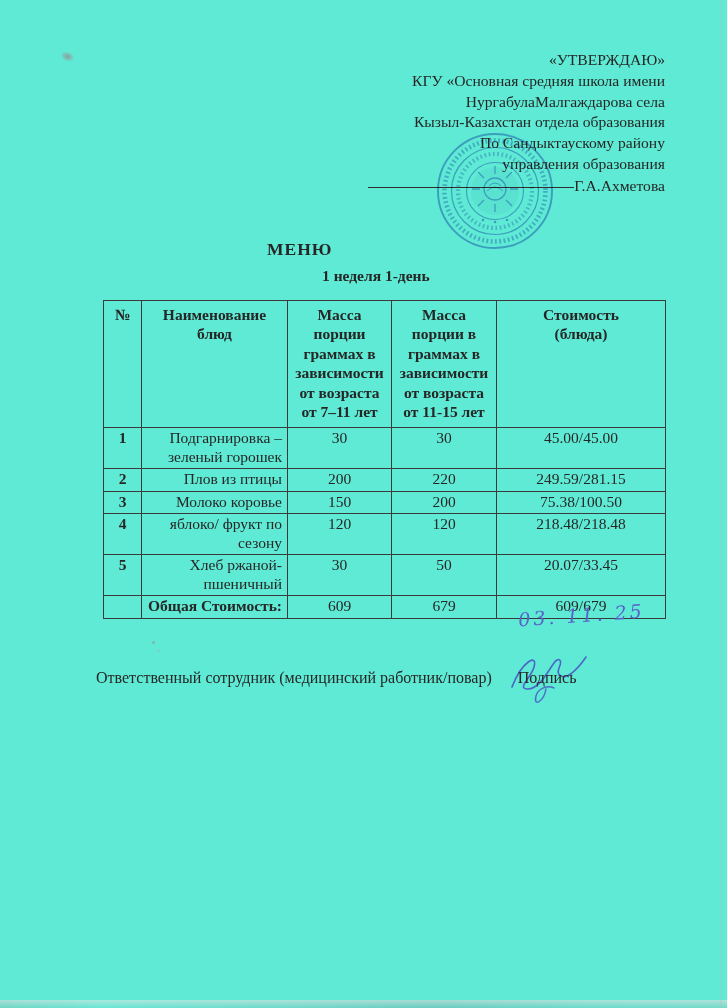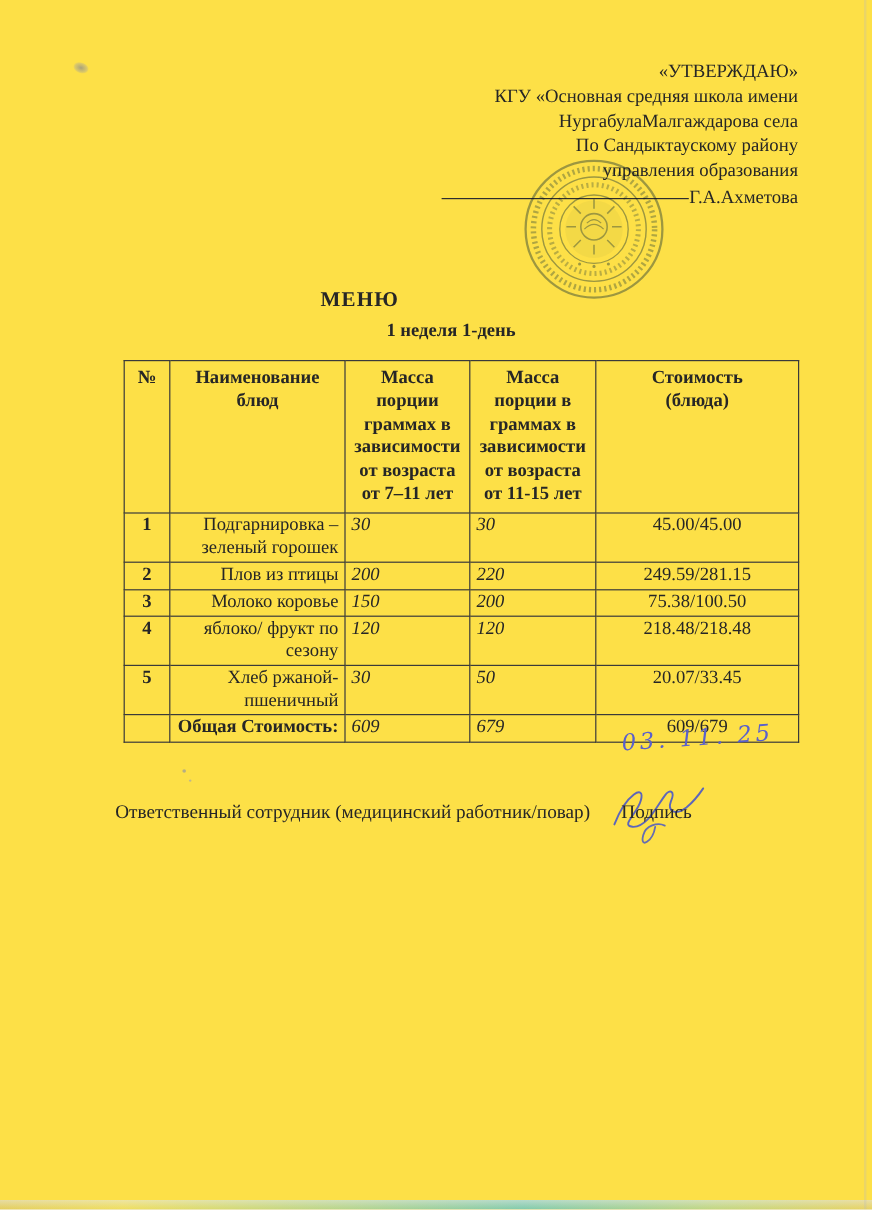--- a/index.html
+++ b/index.html
@@ -1,20 +1,20 @@
 <!DOCTYPE html>
 <html><head>
 <meta charset="utf-8">
 <style>
   * { margin:0; padding:0; box-sizing:border-box; }
   html,body { background:#e9e9e9; }
   .page {
     position:relative;
     width:727px; height:1008px;
-    background:#fde047;
+    background:#5eead4;
     overflow:hidden;
     font-family:"Liberation Serif", serif;
     color:#262626;
     margin:0 auto;
   }
   
   .approval {
     position:absolute; top:50px; right:62px;
     text-align:right;
     font-size:15.6px; line-height:20.8px;
@@ -61,21 +61,21 @@
     font-weight:bold; text-align:center;
     padding:4px 3px 6px 3px;
     line-height:19.4px;
   }
   table.menu td {
     padding:1px 5px 2px 5px;
     line-height:18.5px;
   }
   td.c-num  { text-align:center; font-weight:bold; }
   td.c-name { text-align:right; }
-  td.c-mass { text-align:left;font-style:italic; }
+  td.c-mass { text-align:center; }
   td.c-cost { text-align:center; font-weight:normal; }
   tr.total-row td.c-name { font-weight:bold; }
   .hdr-narrow { display:inline-block; max-width:104px; }
   
   .hand-date {
     position:absolute; top:604px; left:518px;
     color:#5a60cc;
     font-family:"DejaVu Serif", serif;
     font-style:italic;
     font-size:19px; letter-spacing:3px;
@@ -127,20 +127,21 @@
 </style>
 </head>
 <body>
 
 <div class="page">
 
   <div class="approval">
     <div class="line">«УТВЕРЖДАЮ»</div>
     <div class="line">КГУ «Основная средняя школа имени</div>
     <div class="line">НургабулаМалгаждарова села</div>
+    <div class="line">Кызыл-Казахстан отдела образования</div>
     <div class="line">По Сандыктаускому району</div>
     <div class="line">управления образования</div>
     <div class="signer-line"><span class="sig-underline"></span><span>Г.А.Ахметова</span></div>
   </div>
 
   <svg class="stamp" viewBox="0 0 150 150">
     <g stroke="#4e68cc" fill="none">
       <circle cx="75" cy="75" r="57" stroke-width="1.9"></circle>
       <circle cx="75" cy="75" r="43.5" stroke-width="1.2"></circle>
       <circle cx="75" cy="75" r="50.5" stroke-width="4.6" stroke-dasharray="1.8,2.5" opacity="0.8"></circle>

